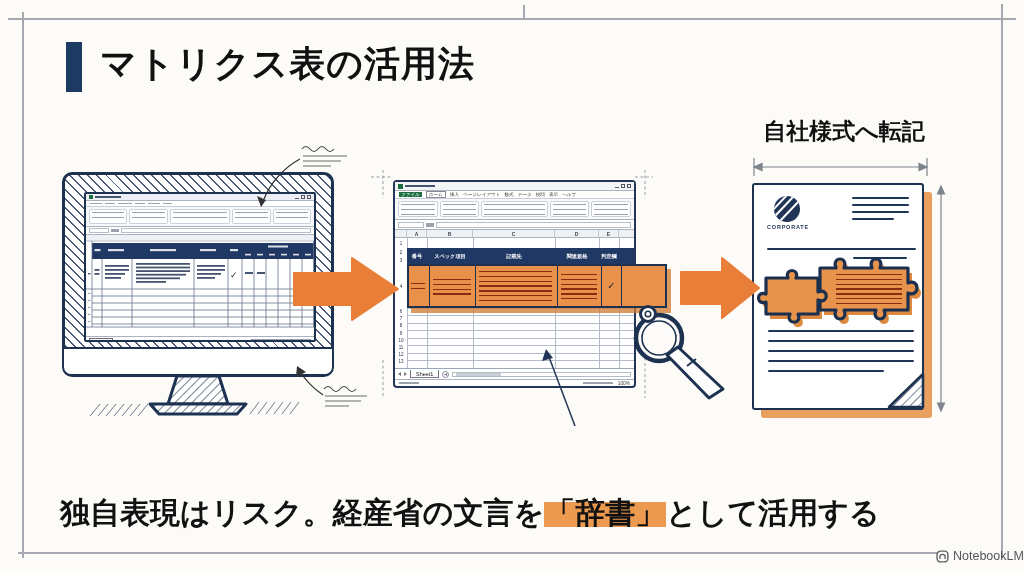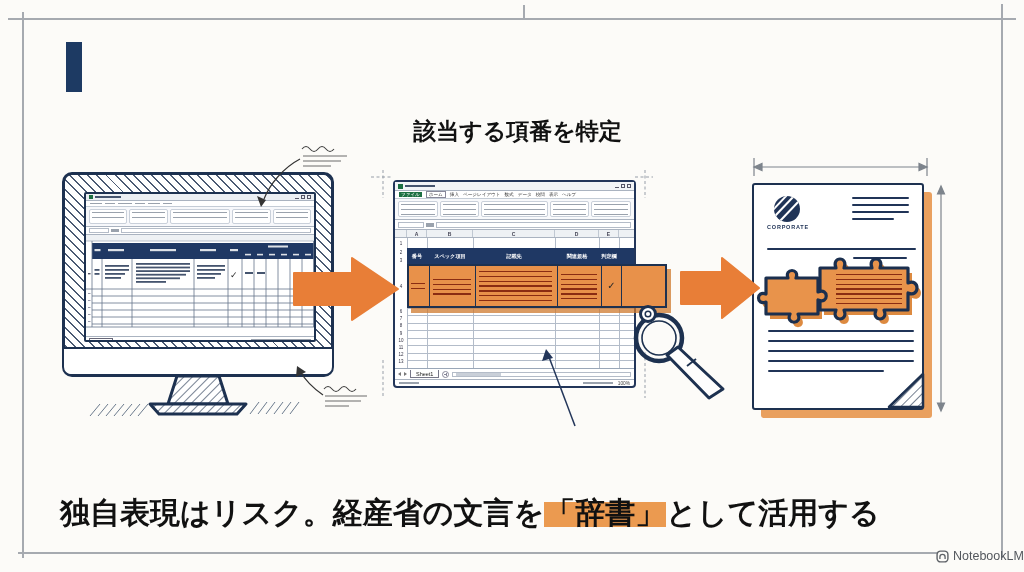--- a/index.html
+++ b/index.html
@@ -119,22 +119,23 @@
 
 <div class="stage">
 
   <div class="abs frameline" style="left:8px;top:18px;width:1008px;height:1.5px"></div>
   <div class="abs frameline" style="left:18px;top:552px;width:919px;height:1.5px"></div>
   <div class="abs frameline" style="left:22px;top:12px;width:1.5px;height:546px"></div>
   <div class="abs frameline" style="left:1001px;top:4px;width:1.5px;height:554px"></div>
   <div class="abs frameline" style="left:523px;top:5px;width:1.5px;height:14px"></div>
 
   <div class="abs titlebar-accent"></div>
-
-  <div class="abs stephead sh2">該当する項番を特定</div>
+  <div class="abs pgtitle">マトリクス表の活用法</div>
+
+  <div class="abs stephead sh3">自社様式へ転記</div>
 
   <div class="abs monitor"></div>
   <div class="abs chin"></div>
   <div class="abs screen">
     <div class="m-title">
       <div class="xlicon" style="width:4px;height:4px"></div>
       <div class="blob1 navy" style="width:26px;height:1.5px"></div>
       <div class="sp"></div>
       <div class="wc wc-min"></div>
       <div class="wc"></div>

